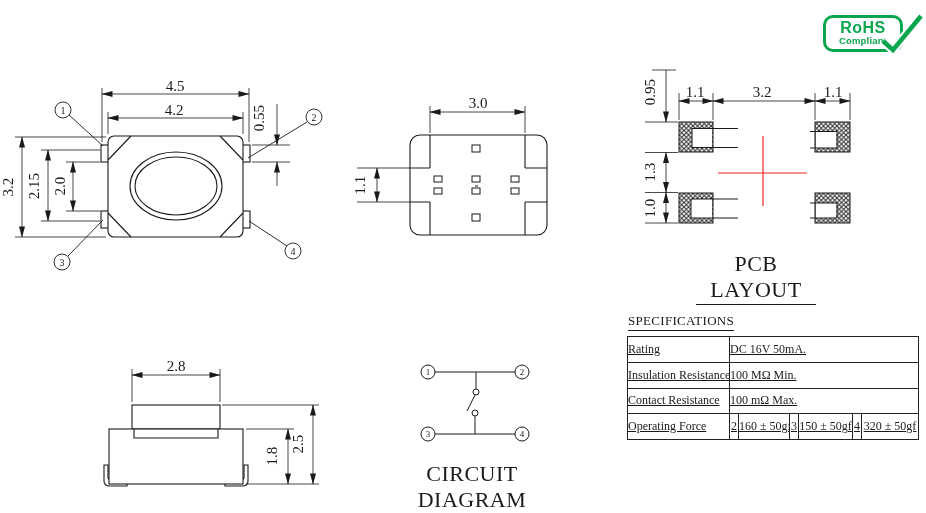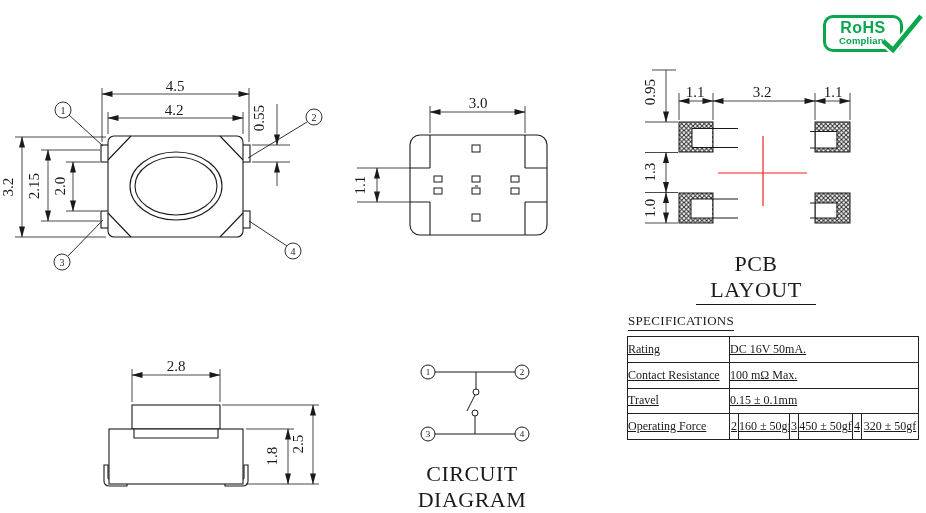--- a/index.html
+++ b/index.html
@@ -213,33 +213,33 @@
           <col style="width:54px">
           <col style="width:9px">
           <col style="width:57px">
       </colgroup>
       <tbody>
           <tr>
         <td class="lab">Rating</td>
         <td class="val" colspan="6">DC 16V 50mA.</td>
       </tr>
       <tr>
+        <td class="lab">Insulation Resistance</td>
+        <td class="val" colspan="6">100 MΩ Min.</td>
+      </tr>
+      <tr>
         <td class="lab">Contact Resistance</td>
         <td class="val" colspan="6">100 mΩ Max.</td>
-      </tr>
-      <tr>
-        <td class="lab">Travel</td>
-        <td class="val" colspan="6">0.15 ± 0.1mm</td>
       </tr>
       <tr>
         <td class="lab">Operating Force</td>
         <td class="ctr">2</td>
         <td class="ctr">160 ± 50gf</td>
         <td class="ctr">3</td>
-        <td class="ctr">450 ± 50gf</td>
+        <td class="ctr">150 ± 50gf</td>
         <td class="ctr">4</td>
         <td class="ctr">320 ± 50gf</td>
       </tr>
     </tbody>
       </table>
   </div>
 
   
   <div class="rohs">
     <div class="rohs-box">

